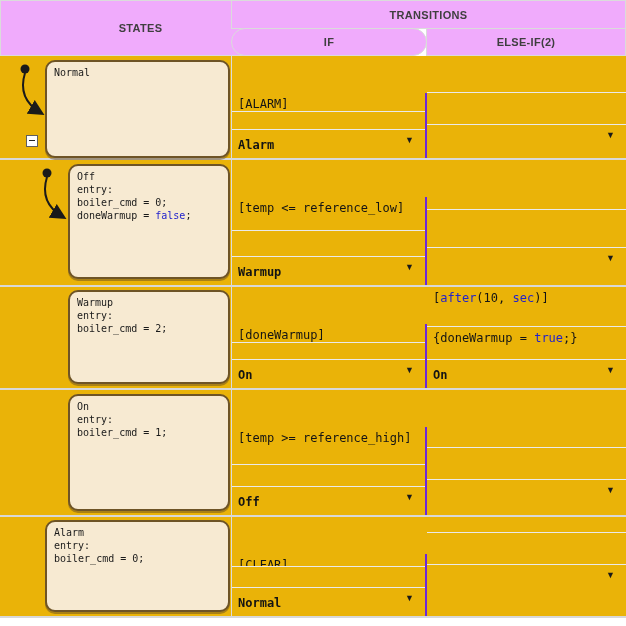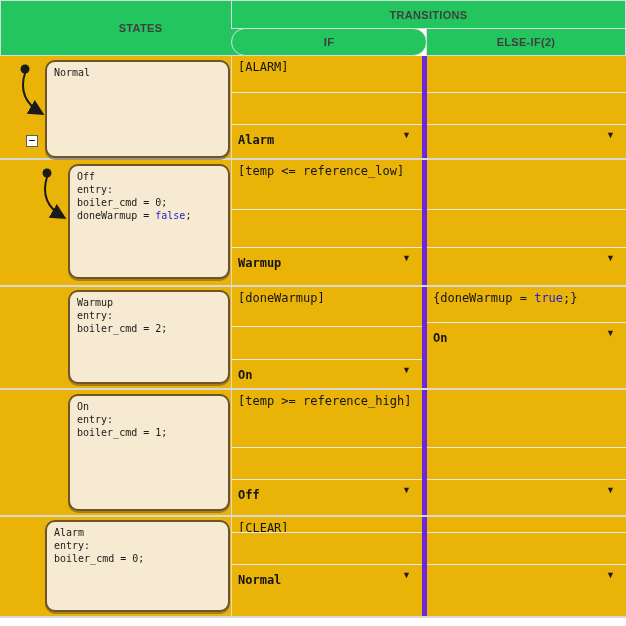--- a/index.html
+++ b/index.html
@@ -2,36 +2,36 @@
 <html><head>
 <meta charset="utf-8">
 <style>
   html,body{margin:0;padding:0;background:#fff;}
   .app{position:relative;width:626px;height:626px;background:#fff;overflow:hidden;
        font-family:"Liberation Sans",sans-serif;}
   .table{position:absolute;left:0;top:0;width:626px;height:618px;background:#fff;}
 
   
   .thead{position:relative;width:626px;height:56px;}
-  .hcell{position:absolute;box-sizing:border-box;background:#22c55e;border:1px solid #dbdbdb;
+  .hcell{position:absolute;box-sizing:border-box;background:#f0abfc;border:1px solid #dbdbdb;
          display:flex;align-items:center;justify-content:center;
          font-weight:bold;font-size:11px;color:#3f3f3f;letter-spacing:.3px;}
   .h-states{left:0;top:0;width:281px;height:56px;}
   .h-trans{left:231px;top:0;width:395px;height:29px;}
   .h-if{left:231px;top:28px;width:196px;height:28px;border-radius:14px;}
   .h-elseif{left:426px;top:28px;width:200px;height:28px;}
 
   
   .tbody{position:relative;width:626px;}
   .brow{display:flex;box-sizing:border-box;border-bottom:2px solid #d8d8d8;background:#eab308;}
   .r0{height:104px}.r1{height:127px}.r2{height:103px}.r3{height:127px}.r4{height:101px}
 
   .states-cell{position:relative;width:232px;box-sizing:border-box;border-right:1px solid #dbdbdb;}
   .tcol{display:flex;flex-direction:column;box-sizing:border-box;}
-  .tcol-if{width:195px;border-right:5px solid #6d28d9;}
+  .tcol-if{width:195px;border-right:2px solid #6d28d9;margin-top:37px;}
   .tcol-else{flex:1;}
 
   .cond,.act{box-sizing:border-box;border-bottom:1px solid #eaeaea;padding:4px 6px;overflow:hidden;
              font-family:"DejaVu Sans Mono",monospace;font-size:12px;line-height:15px;color:#141414;}
   .r0 .cond{height:37px}.r0 .act{height:32px}
   .r1 .cond{height:50px}.r1 .act{height:38px}
   .r2 .cond{height:44px}.r2 .act{height:36px}
   .r3 .cond{height:58px}.r3 .act{height:32px}
   .r4 .cond{height:16px}.r4 .act{height:32px}
   .dest{flex:1;position:relative;box-sizing:border-box;padding:5px 6px;}
@@ -159,20 +159,23 @@
           <div class="cond">
               <div class="code-line"><span>[doneWarmup]</span></div>
             </div>
           <div class="act"></div>
           <div class="dest">
             <span class="dest-label">On</span>
             <span class="caret">▼</span>
           </div>
         </div>
         <div class="tcol tcol-else">
+          <div class="cond">
+              <div class="code-line"><span>[</span><span class="kw">after</span><span>(10, </span><span class="kw">sec</span><span>)]</span></div>
+            </div>
           <div class="act">
               <div class="code-line"><span>{doneWarmup = </span><span class="kw">true</span><span>;}</span></div>
             </div>
           <div class="dest">
             <span class="dest-label">On</span>
             <span class="caret">▼</span>
           </div>
         </div>
       </div>
 

